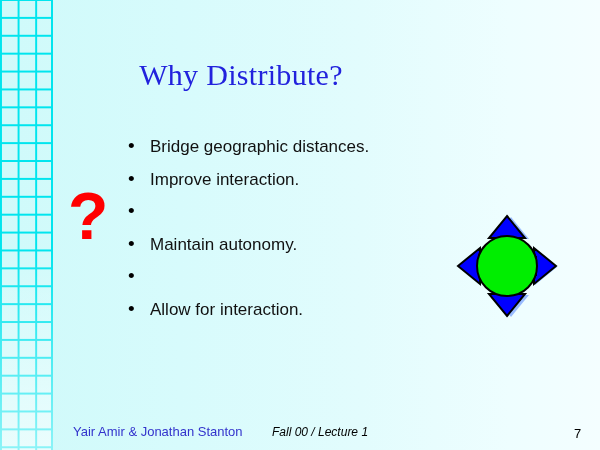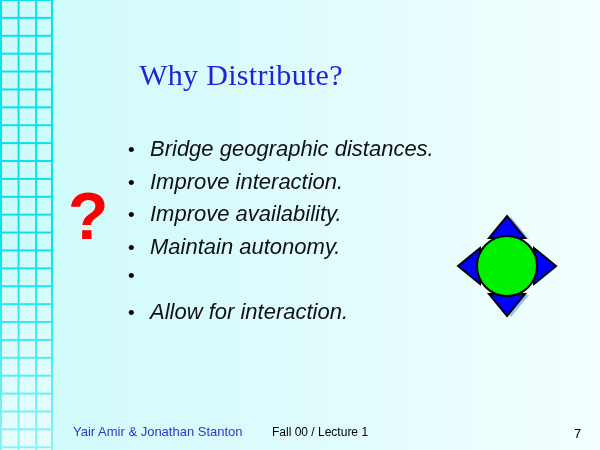--- a/index.html
+++ b/index.html
@@ -79,24 +79,23 @@
     height: 32.6px;
   }
   .bullet-mark {
     width: 22px;
     flex: 0 0 22px;
     font-size: 19px;
     color: #000000;
     line-height: 1;
   }
   .bullet-text {
-    font-size: 22px;
+    font-size: 17px;
     color: #111111;
     white-space: nowrap;
-    font-style: italic;
   }
   
   #arrows {
     position: absolute;
     left: 455px;
     top: 213px;
     width: 106px;
     height: 108px;
   }
   #arrows svg { display: block; }
@@ -109,20 +108,21 @@
     color: #3333CC;
     white-space: nowrap;
   }
   #footer-lecture {
     position: absolute;
     left: 272px;
     top: 425px;
     font-size: 12px;
     color: #000000;
     white-space: nowrap;
+    font-style: italic;
   }
   #footer-page {
     position: absolute;
     left: 574px;
     top: 426px;
     font-size: 13px;
     color: #000000;
   }
 </style>
 </head>
@@ -141,21 +141,20 @@
     <div class="bullet-row">
       <span class="bullet-mark">•</span>
       <span class="bullet-text">Bridge geographic distances.</span>
     </div>
     <div class="bullet-row">
       <span class="bullet-mark">•</span>
       <span class="bullet-text">Improve interaction.</span>
     </div>
     <div class="bullet-row">
       <span class="bullet-mark">•</span>
-      <span class="bullet-text">Improve availability.</span>
     </div>
     <div class="bullet-row">
       <span class="bullet-mark">•</span>
       <span class="bullet-text">Maintain autonomy.</span>
     </div>
     <div class="bullet-row">
       <span class="bullet-mark">•</span>
     </div>
     <div class="bullet-row">
       <span class="bullet-mark">•</span>

